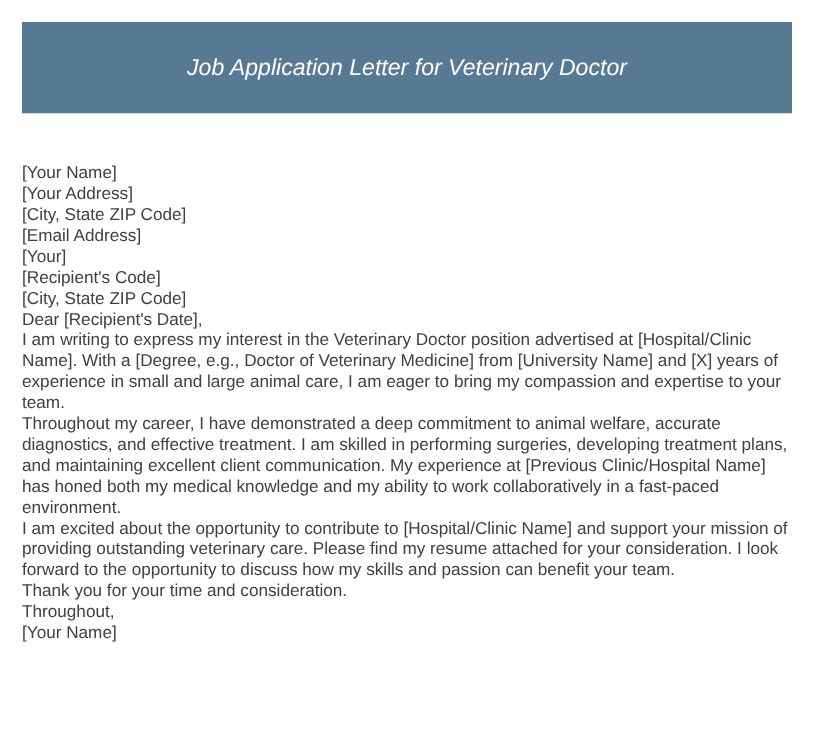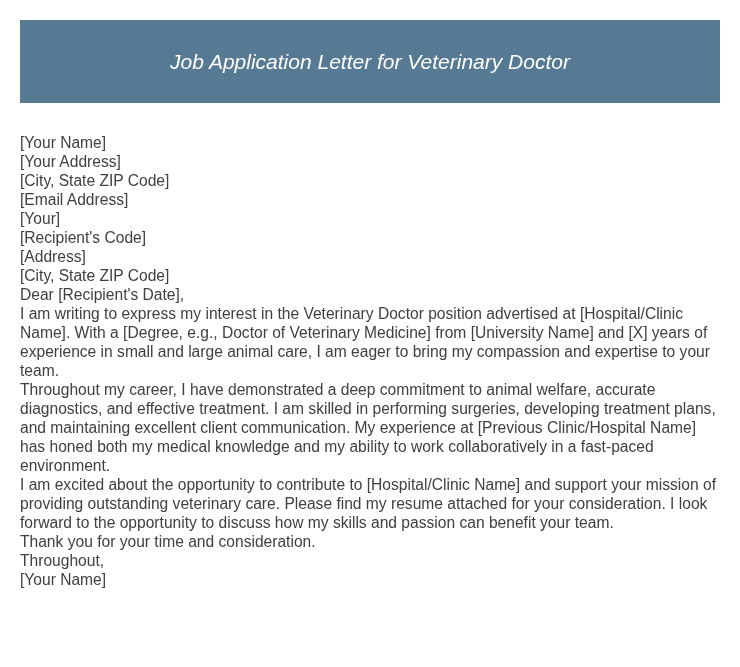--- a/index.html
+++ b/index.html
@@ -29,21 +29,21 @@
       margin: 0;
       color: #ffffff;
       font-size: 21px;
       font-weight: normal;
       letter-spacing: 0px;
       font-style: italic;
     }
     .letter {
       position: absolute;
       left: 20px;
-      top: 133px;
+      top: 148px;
       width: 700px;
       color: #404040;
       font-size: 15.6px;
       line-height: 19px;
     }
     .letter p {
       margin: 0;
     }
   </style>
 </head>
@@ -53,21 +53,20 @@
   <h1>Job Application Letter for Veterinary Doctor</h1>
 </div>
 
 <div class="letter">
   <p>[Your Name]</p>
   <p>[Your Address]</p>
   <p>[City, State ZIP Code]</p>
   <p>[Email Address]</p>
   <p>[Your]</p>
   <p>[Recipient's Code]</p>
-  <p>[Address]</p>
   <p>[City, State ZIP Code]</p>
   <p>Dear [Recipient's Date],</p>
   <p>I am writing to express my interest in the Veterinary Doctor position advertised at [Hospital/Clinic Name]. With a [Degree, e.g., Doctor of Veterinary Medicine] from [University Name] and [X] years of experience in small and large animal care, I am eager to bring my compassion and expertise to your team.</p>
   <p>Throughout my career, I have demonstrated a deep commitment to animal welfare, accurate diagnostics, and effective treatment. I am skilled in performing surgeries, developing treatment plans, and maintaining excellent client communication. My experience at [Previous Clinic/Hospital Name] has honed both my medical knowledge and my ability to work collaboratively in a fast-paced environment.</p>
   <p>I am excited about the opportunity to contribute to [Hospital/Clinic Name] and support your mission of providing outstanding veterinary care. Please find my resume attached for your consideration. I look forward to the opportunity to discuss how my skills and passion can benefit your team.</p>
   <p>Thank you for your time and consideration.</p>
   <p>Throughout,</p>
   <p>[Your Name]</p>
 </div>
 

